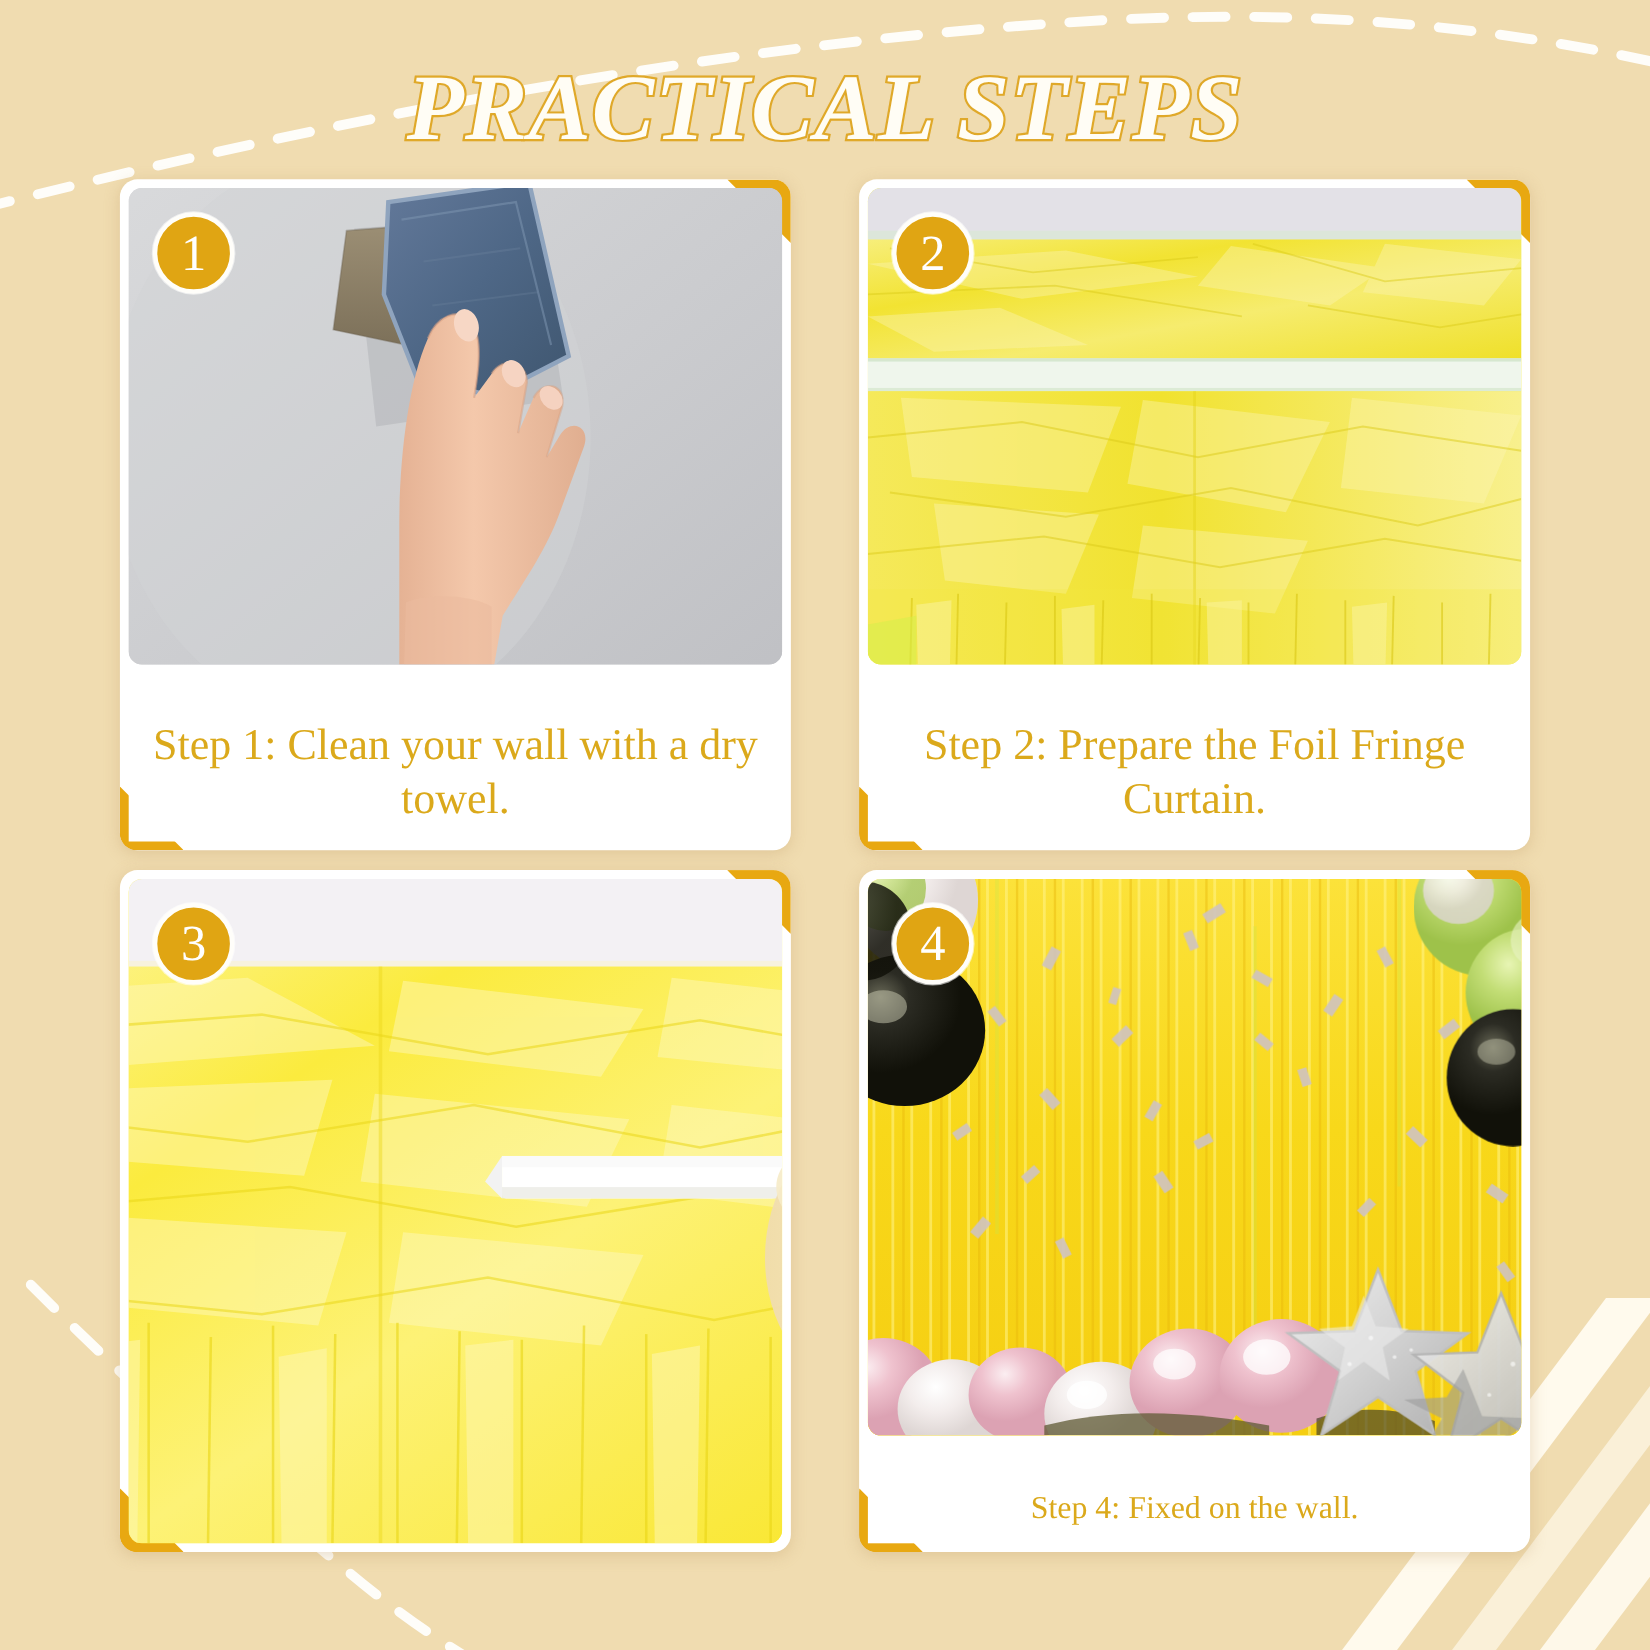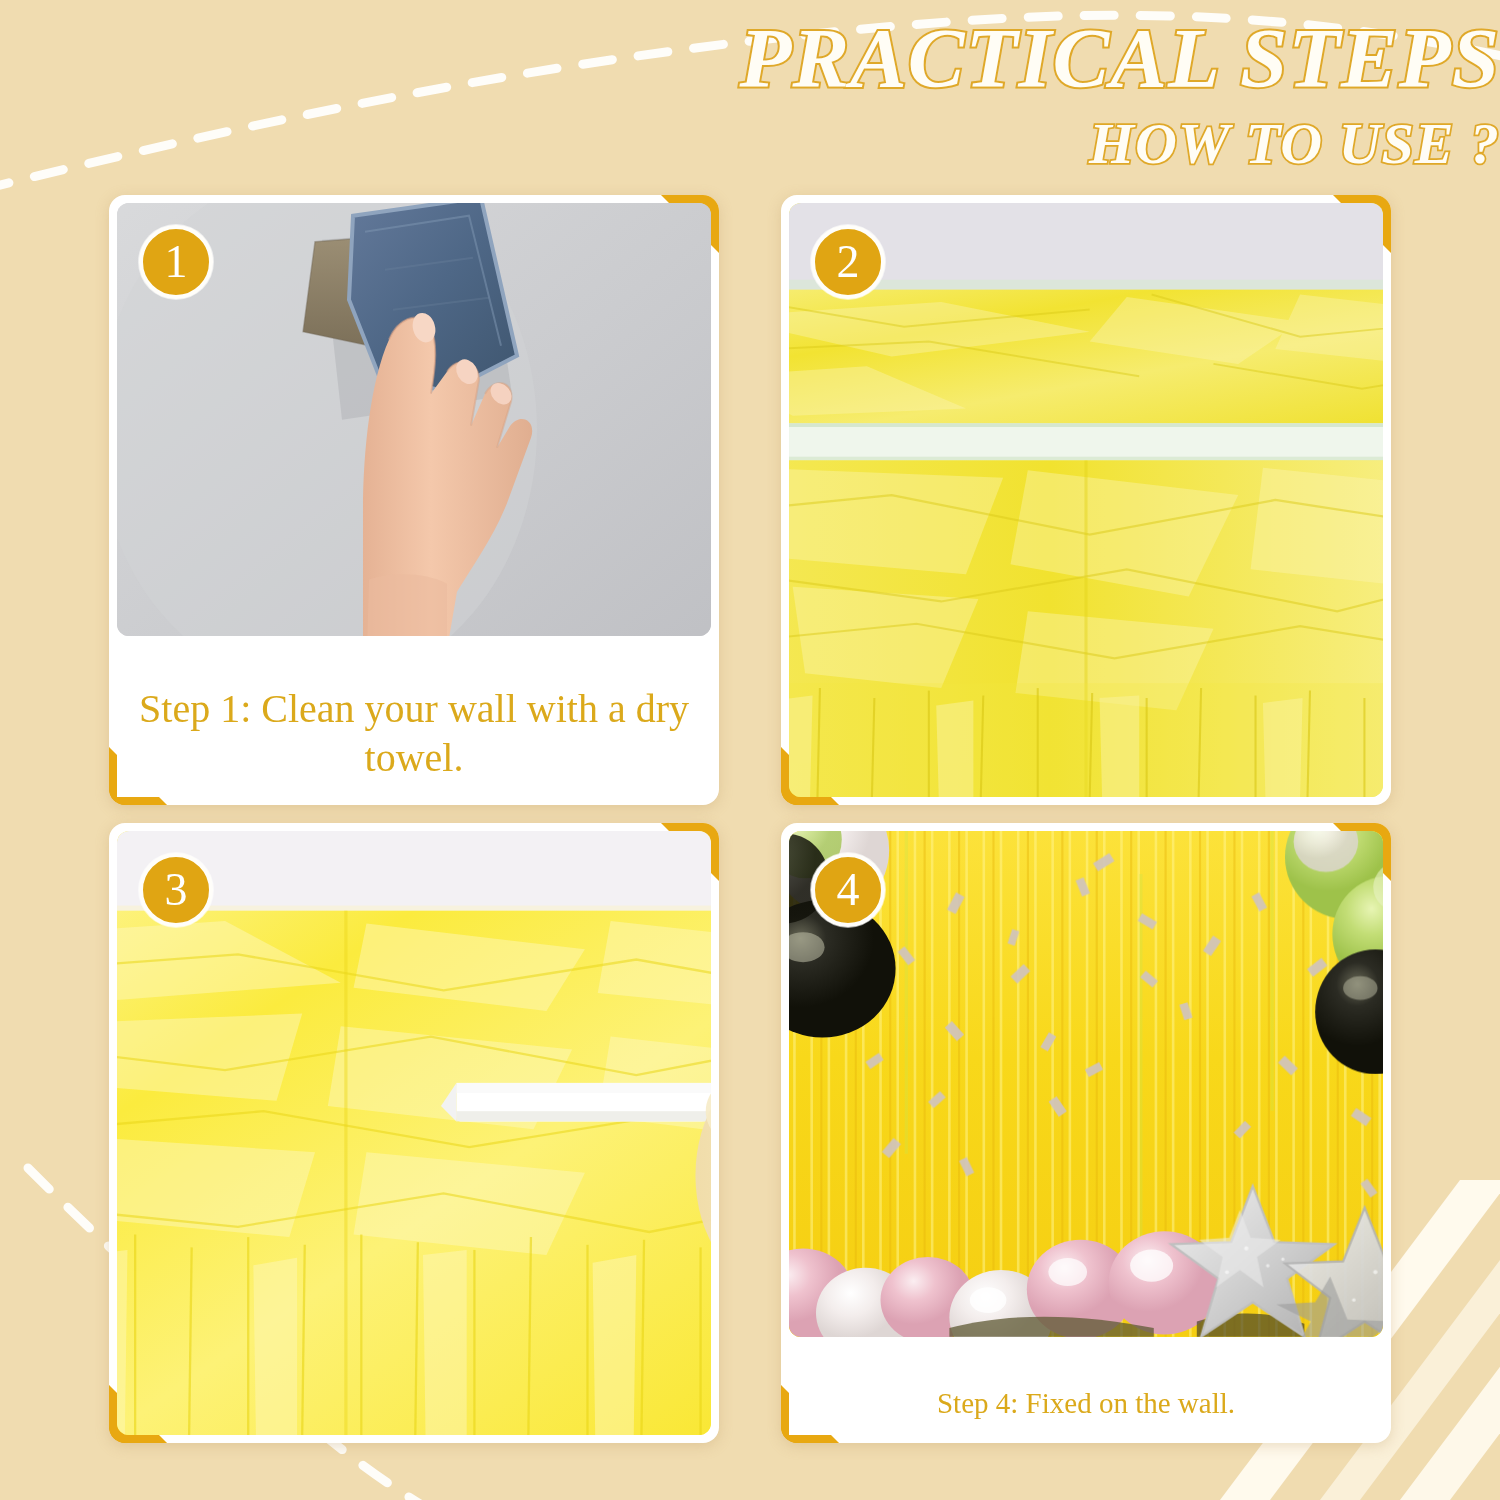--- a/index.html
+++ b/index.html
@@ -24,22 +24,23 @@
   .corner-stripes {
     position:absolute; right:-60px; bottom:-40px;
     width:520px; height:420px;
     pointer-events:none;
   }
 
   
   .header {
     position:relative;
     padding-top:16px;
-    text-align:right;
+    text-align:center;
     z-index:3;
+    margin-top:40px;
   }
   .title, .subtitle {
     display:block;
     color:#FFFDF5;
     font-weight:bold;
     font-style:italic;
     letter-spacing:1px;
     line-height:1;
     -webkit-text-stroke:4px #E0A92A;
     paint-order:stroke fill;
@@ -165,21 +166,20 @@
   <svg class="corner-stripes" viewBox="0 0 520 420" preserveAspectRatio="none">
     <g>
       <path d="M 150 420 L 420 60 L 470 60 L 200 420 Z" fill="#FFFBF0" opacity="0.95"></path>
       <path d="M 250 420 L 520 60 L 560 60 L 290 420 Z" fill="#FAF0DA" opacity="0.95"></path>
       <path d="M 330 420 L 600 60 L 650 60 L 380 420 Z" fill="#FFFBF0" opacity="0.9"></path>
     </g>
   </svg>
 
   <div class="header">
     <span class="title">PRACTICAL STEPS</span>
-    <span class="subtitle">HOW TO USE ?</span>
   </div>
 
   <div class="grid">
 
     <div class="card card-1">
       <div class="corner-tr"></div>
       <div class="photo scene1">
         <svg class="fill" viewBox="0 0 594 480" preserveAspectRatio="xMidYMid slice">
           <defs>
             <linearGradient id="wallg" x1="0" y1="0" x2="1" y2="1">
@@ -314,20 +314,21 @@
             <path d="M 44 402 L 76 398 L 74 480 L 46 480 Z"></path>
             <path d="M 176 406 L 206 402 L 206 480 L 178 480 Z"></path>
             <path d="M 308 400 L 340 398 L 340 480 L 310 480 Z"></path>
             <path d="M 440 404 L 472 400 L 470 480 L 442 480 Z"></path>
           </g>
 
           <path d="M 0 420 L 44 412 L 44 480 L 0 480 Z" fill="#D6EE4A" opacity="0.55"></path>
         </svg>
         <div class="badge">2</div>
       </div>
+      <div class="caption">Step 2: Prepare the Foil Fringe Curtain.</div>
       <div class="corner-bl">
         <svg class="fill" viewBox="0 0 58 58">
           <path d="M 0 0 L 0 58 L 58 58 C 26 52 6 32 0 0 Z" fill="#D99A12"></path>
         </svg>
       </div>
     </div>
 
     <div class="card card-3 card-r2">
       <div class="corner-tr"></div>
       <div class="photo scene3">

